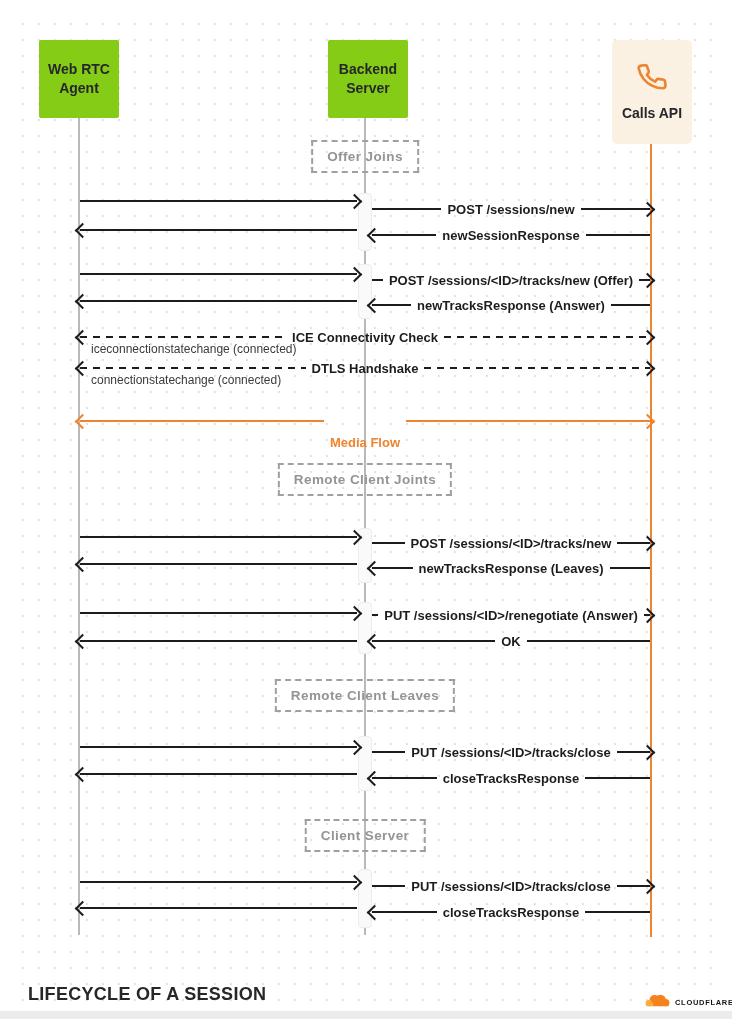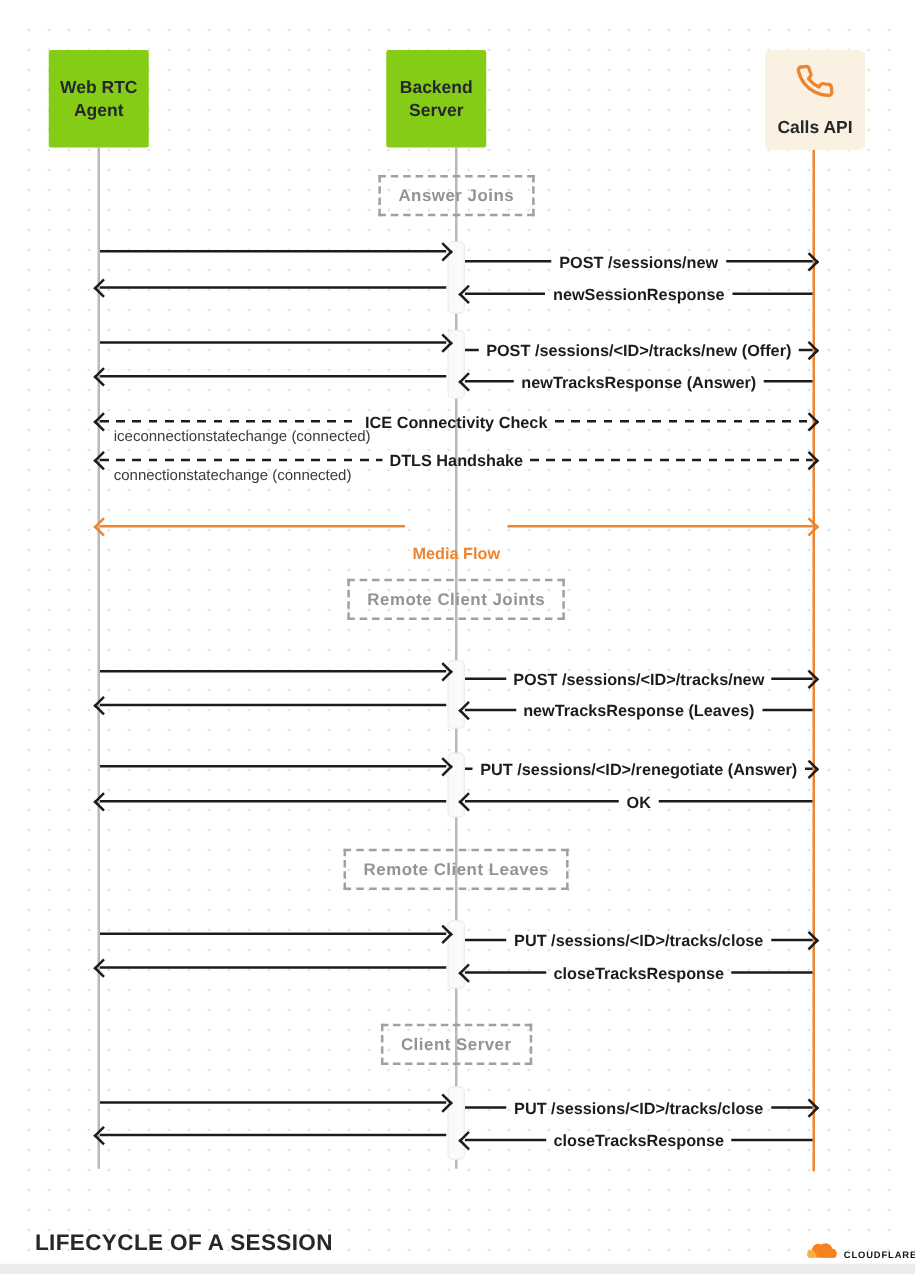--- a/index.html
+++ b/index.html
@@ -70,34 +70,34 @@
   <div class="bar" style="top:264px;height:55px;"></div>
   <div class="bar" style="top:528px;height:55px;"></div>
   <div class="bar" style="top:602px;height:52px;"></div>
   <div class="bar" style="top:736px;height:55px;"></div>
   <div class="bar" style="top:869px;height:59px;"></div>
 
   <div class="actor gray" style="left:39px;top:40px;width:80px;height:78px;">
     <span>Web RTC</span>
     <span>Agent</span>
   </div>
-  <div class="actor gray" style="left:309px;top:40px;width:80px;height:78px;">
+  <div class="actor gray" style="left:328px;top:40px;width:80px;height:78px;">
     <span>Backend</span>
     <span>Server</span>
   </div>
-  <div class="actor cream" style="left:612px;top:40px;width:80px;height:80px;">
+  <div class="actor cream" style="left:612px;top:40px;width:80px;height:104px;">
     <span class="icon-wrap">
       <svg width="30" height="30" viewBox="0 0 24 24" style="transform:rotate(-6deg);">
         <path d="M22 16.92v3a2 2 0 0 1-2.18 2 19.79 19.79 0 0 1-8.63-3.07 19.5 19.5 0 0 1-6-6 19.79 19.79 0 0 1-3.07-8.67A2 2 0 0 1 4.11 2h3a2 2 0 0 1 2 1.72 12.84 12.84 0 0 0 .7 2.81 2 2 0 0 1-.45 2.11L8.09 9.91a16 16 0 0 0 6 6l1.27-1.27a2 2 0 0 1 2.11-.45 12.84 12.84 0 0 0 2.81.7A2 2 0 0 1 22 16.92z" fill="none" stroke="#ed8430" stroke-width="2.1" stroke-linecap="round" stroke-linejoin="round"></path>
       </svg>
     </span>
     <span>Calls API</span>
   </div>
 
-  <div class="step" style="top:140px;">Answer Joins</div>
+  <div class="step" style="top:140px;">Offer Joins</div>
   <div class="step" style="top:463px;">Remote Client Joints</div>
   <div class="step" style="top:679px;">Remote Client Leaves</div>
   <div class="step" style="top:819px;">Client Server</div>
 
   <div class="msg zl" style="top:201px;">
       <i class="ln"></i>
       <span class="head hr"></span>
     </div>
   <div class="msg zr" style="top:209px;">
       <i class="ln"></i>

